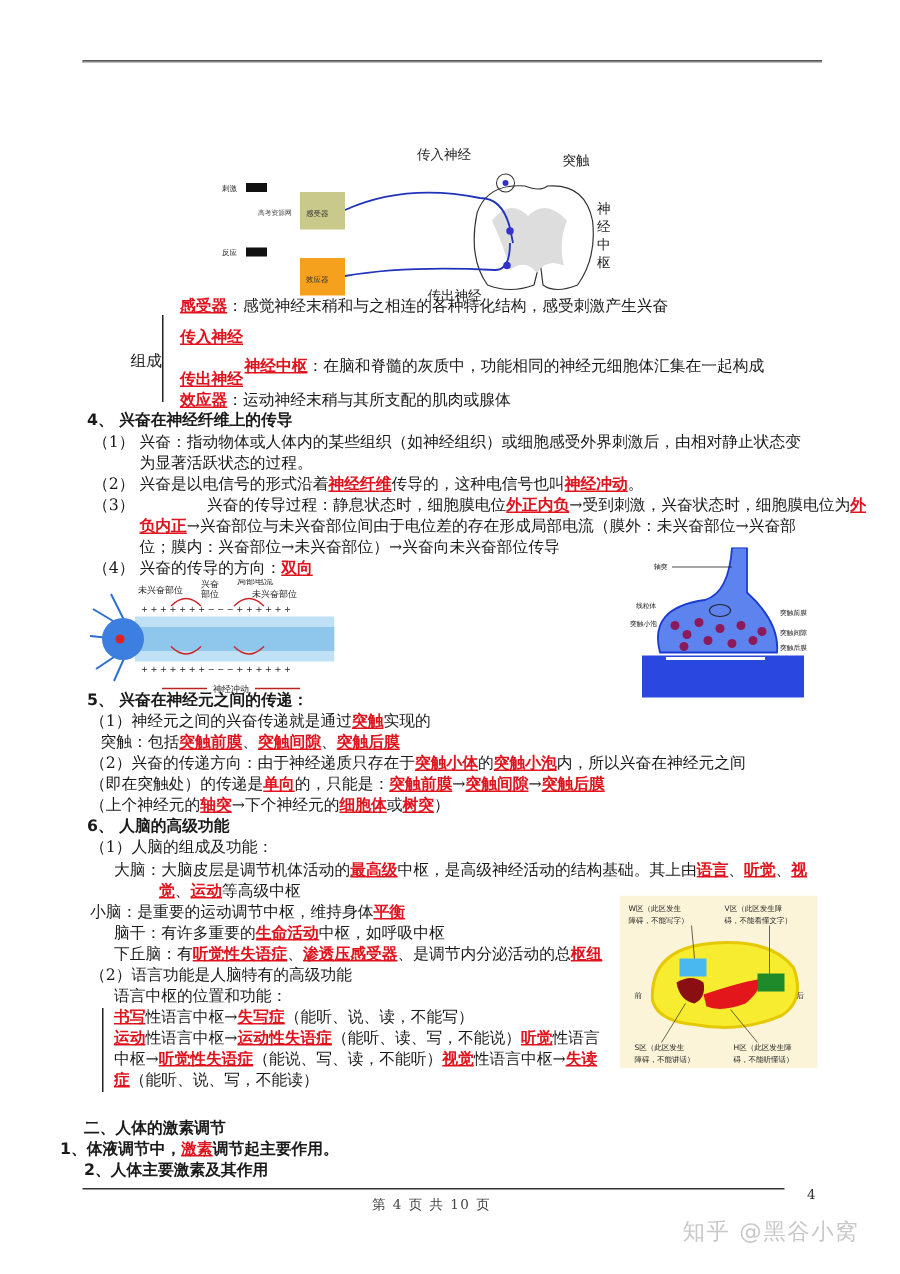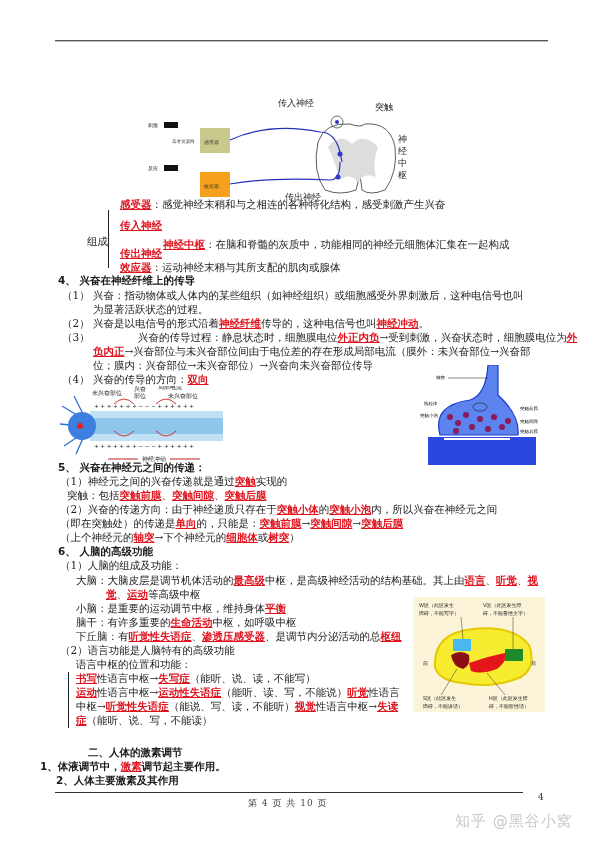--- a/index.html
+++ b/index.html
@@ -59,21 +59,21 @@
 <div class="line" style="left:87px; top:235px;">组成</div>
 <div class="brace" style="left:108px; top:210px; height:58px;"></div>
 <div class="line" style="left:120px; top:198px;"><span class="hl">感受器</span><span>：感觉神经末稍和与之相连的各种特化结构，感受刺激产生兴奋</span></div>
 <div class="line" style="left:120px; top:219px;"><span class="hl">传入神经</span></div>
 <div class="line" style="left:120px; top:238px;margin-left:43px;"><span class="hl">神经中枢</span><span>：在脑和脊髓的灰质中，功能相同的神经元细胞体汇集在一起构成</span></div>
 <div class="line" style="left:120px; top:247px;"><span class="hl">传出神经</span></div>
 <div class="line" style="left:120px; top:261px;"><span class="hl">效应器</span><span>：运动神经末稍与其所支配的肌肉或腺体</span></div>
 
 <div class="line bold" style="left:58px; top:274px;">4、 兴奋在神经纤维上的传导</div>
 <div class="line" style="left:62px; top:289px;">（1）</div>
-<div class="line" style="left:93px; top:289px;">兴奋：指动物体或人体内的某些组织（如神经组织）或细胞感受外界刺激后，这种电信号也叫</div>
+<div class="line" style="left:93px; top:289px;">兴奋：指动物体或人体内的某些组织（如神经组织）或细胞感受外界刺激后，由相对静止状态变</div>
 <div class="line" style="left:93px; top:303px;">为显著活跃状态的过程。</div>
 <div class="line" style="left:62px; top:317px;">（2）</div>
 <div class="line" style="left:93px; top:317px;"><span>兴奋是以电信号的形式沿着</span><span class="hl">神经纤维</span><span>传导的，这种电信号也叫</span><span class="hl">神经冲动</span><span>。</span></div>
 <div class="line" style="left:62px; top:331px;">（3）</div>
 <div class="line" style="left:93px; top:331px;margin-left:45px;"><span>兴奋的传导过程：静息状态时，细胞膜电位</span><span class="hl">外正内负</span><span>→受到刺激，兴奋状态时，细胞膜电位为</span><span class="hl">外</span></div>
 <div class="line" style="left:93px; top:345px;"><span class="hl">负内正</span><span>→兴奋部位与未兴奋部位间由于电位差的存在形成局部电流（膜外：未兴奋部位→兴奋部</span></div>
 <div class="line" style="left:93px; top:359px;">位；膜内：兴奋部位→未兴奋部位）→兴奋向未兴奋部位传导</div>
 <div class="line" style="left:62px; top:373px;">（4）</div>
 <div class="line" style="left:93px; top:373px;"><span>兴奋的传导的方向：</span><span class="hl">双向</span></div>
 
@@ -133,21 +133,21 @@
 <div class="line" style="left:60px; top:475px;"><span>（1）神经元之间的兴奋传递就是通过</span><span class="hl">突触</span><span>实现的</span></div>
 <div class="line" style="left:67px; top:489px;text-align:right;"><span>突触：包括</span><span class="hl">突触前膜</span><span>、</span><span class="hl">突触间隙</span><span>、</span><span class="hl">突触后膜</span></div>
 <div class="line" style="left:60px; top:503px;"><span>（2）兴奋的传递方向：由于神经递质只存在于</span><span class="hl">突触小体</span><span>的</span><span class="hl">突触小泡</span><span>内，所以兴奋在神经元之间</span></div>
 <div class="line" style="left:60px; top:517px;"><span>（即在突触处）的传递是</span><span class="hl">单向</span><span>的，只能是：</span><span class="hl">突触前膜</span><span>→</span><span class="hl">突触间隙</span><span>→</span><span class="hl">突触后膜</span></div>
 <div class="line" style="left:60px; top:531px;"><span>（上个神经元的</span><span class="hl">轴突</span><span>→下个神经元的</span><span class="hl">细胞体</span><span>或</span><span class="hl">树突</span><span>）</span></div>
 
 <div class="line bold" style="left:58px; top:545px;">6、 人脑的高级功能</div>
 <div class="line" style="left:60px; top:559px;">（1）人脑的组成及功能：</div>
 <div class="line" style="left:76px; top:574px;"><span>大脑：大脑皮层是调节机体活动的</span><span class="hl">最高级</span><span>中枢，是高级神经活动的结构基础。其上由</span><span class="hl">语言</span><span>、</span><span class="hl">听觉</span><span>、</span><span class="hl">视</span></div>
 <div class="line" style="left:106px; top:588px;"><span class="hl">觉</span><span>、</span><span class="hl">运动</span><span>等高级中枢</span></div>
-<div class="line" style="left:76px; top:602px;text-align:center;"><span>小脑：是重要的运动调节中枢，维持身体</span><span class="hl">平衡</span></div>
+<div class="line" style="left:60px; top:602px;text-align:center;"><span>小脑：是重要的运动调节中枢，维持身体</span><span class="hl">平衡</span></div>
 <div class="line" style="left:76px; top:616px;"><span>脑干：有许多重要的</span><span class="hl">生命活动</span><span>中枢，如呼吸中枢</span></div>
 <div class="line" style="left:76px; top:630px;"><span>下丘脑：有</span><span class="hl">听觉性失语症</span><span>、</span><span class="hl">渗透压感受器</span><span>、是调节内分泌活动的总</span><span class="hl">枢纽</span></div>
 <div class="line" style="left:60px; top:644px;">（2）语言功能是人脑特有的高级功能</div>
 <div class="line" style="left:76px; top:658px;">语言中枢的位置和功能：</div>
 <div class="brace" style="left:68px; top:672px; height:56px;"></div>
 <div class="line" style="left:76px; top:672px;"><span class="hl">书写</span><span>性语言中枢→</span><span class="hl">失写症</span><span>（能听、说、读，不能写）</span></div>
 <div class="line" style="left:76px; top:686px;"><span class="hl">运动</span><span>性语言中枢→</span><span class="hl">运动性失语症</span><span>（能听、读、写，不能说）</span><span class="hl">听觉</span><span>性语言</span></div>
 <div class="line" style="left:76px; top:700px;"><span>中枢→</span><span class="hl">听觉性失语症</span><span>（能说、写、读，不能听）</span><span class="hl">视觉</span><span>性语言中枢→</span><span class="hl">失读</span></div>
 <div class="line" style="left:76px; top:714px;"><span class="hl">症</span><span>（能听、说、写，不能读）</span></div>
 
@@ -167,20 +167,20 @@
   <line x1="48" y1="20" x2="50" y2="42" stroke="#333" stroke-width="0.5"></line>
   <line x1="100" y1="20" x2="100" y2="52" stroke="#333" stroke-width="0.5"></line>
   <line x1="44" y1="72" x2="28" y2="98" stroke="#333" stroke-width="0.5"></line>
   <line x1="74" y1="76" x2="92" y2="98" stroke="#333" stroke-width="0.5"></line>
   <text x="10" y="103" font-size="5" fill="#222">S区（此区发生</text>
   <text x="10" y="111" font-size="5" fill="#222">障碍，不能讲话）</text>
   <text x="76" y="103" font-size="5" fill="#222">H区（此区发生障</text>
   <text x="76" y="111" font-size="5" fill="#222">碍，不能听懂话）</text>
 </svg>
 
-<div class="line bold" style="left:56px; top:746px;margin-left:32px;">二、人体的激素调节</div>
+<div class="line bold" style="left:56px; top:746px;">二、人体的激素调节</div>
 <div class="line bold" style="left:40px; top:760px;"><span>1、体液调节中，</span><span class="hl">激素</span><span>调节起主要作用。</span></div>
 <div class="line bold" style="left:56px; top:774px;">2、人体主要激素及其作用</div>
 
 <div class="abs rule-bottom"></div>
 <div class="abs footer" style="left:248px; top:797px;">第 4 页 共 10 页</div>
 <div class="abs pagenum" style="left:538px; top:792px;">4</div>
 <div class="abs watermark" style="left:455px; top:812px;">知乎 @黑谷小窝</div>
 
 </body></html>

